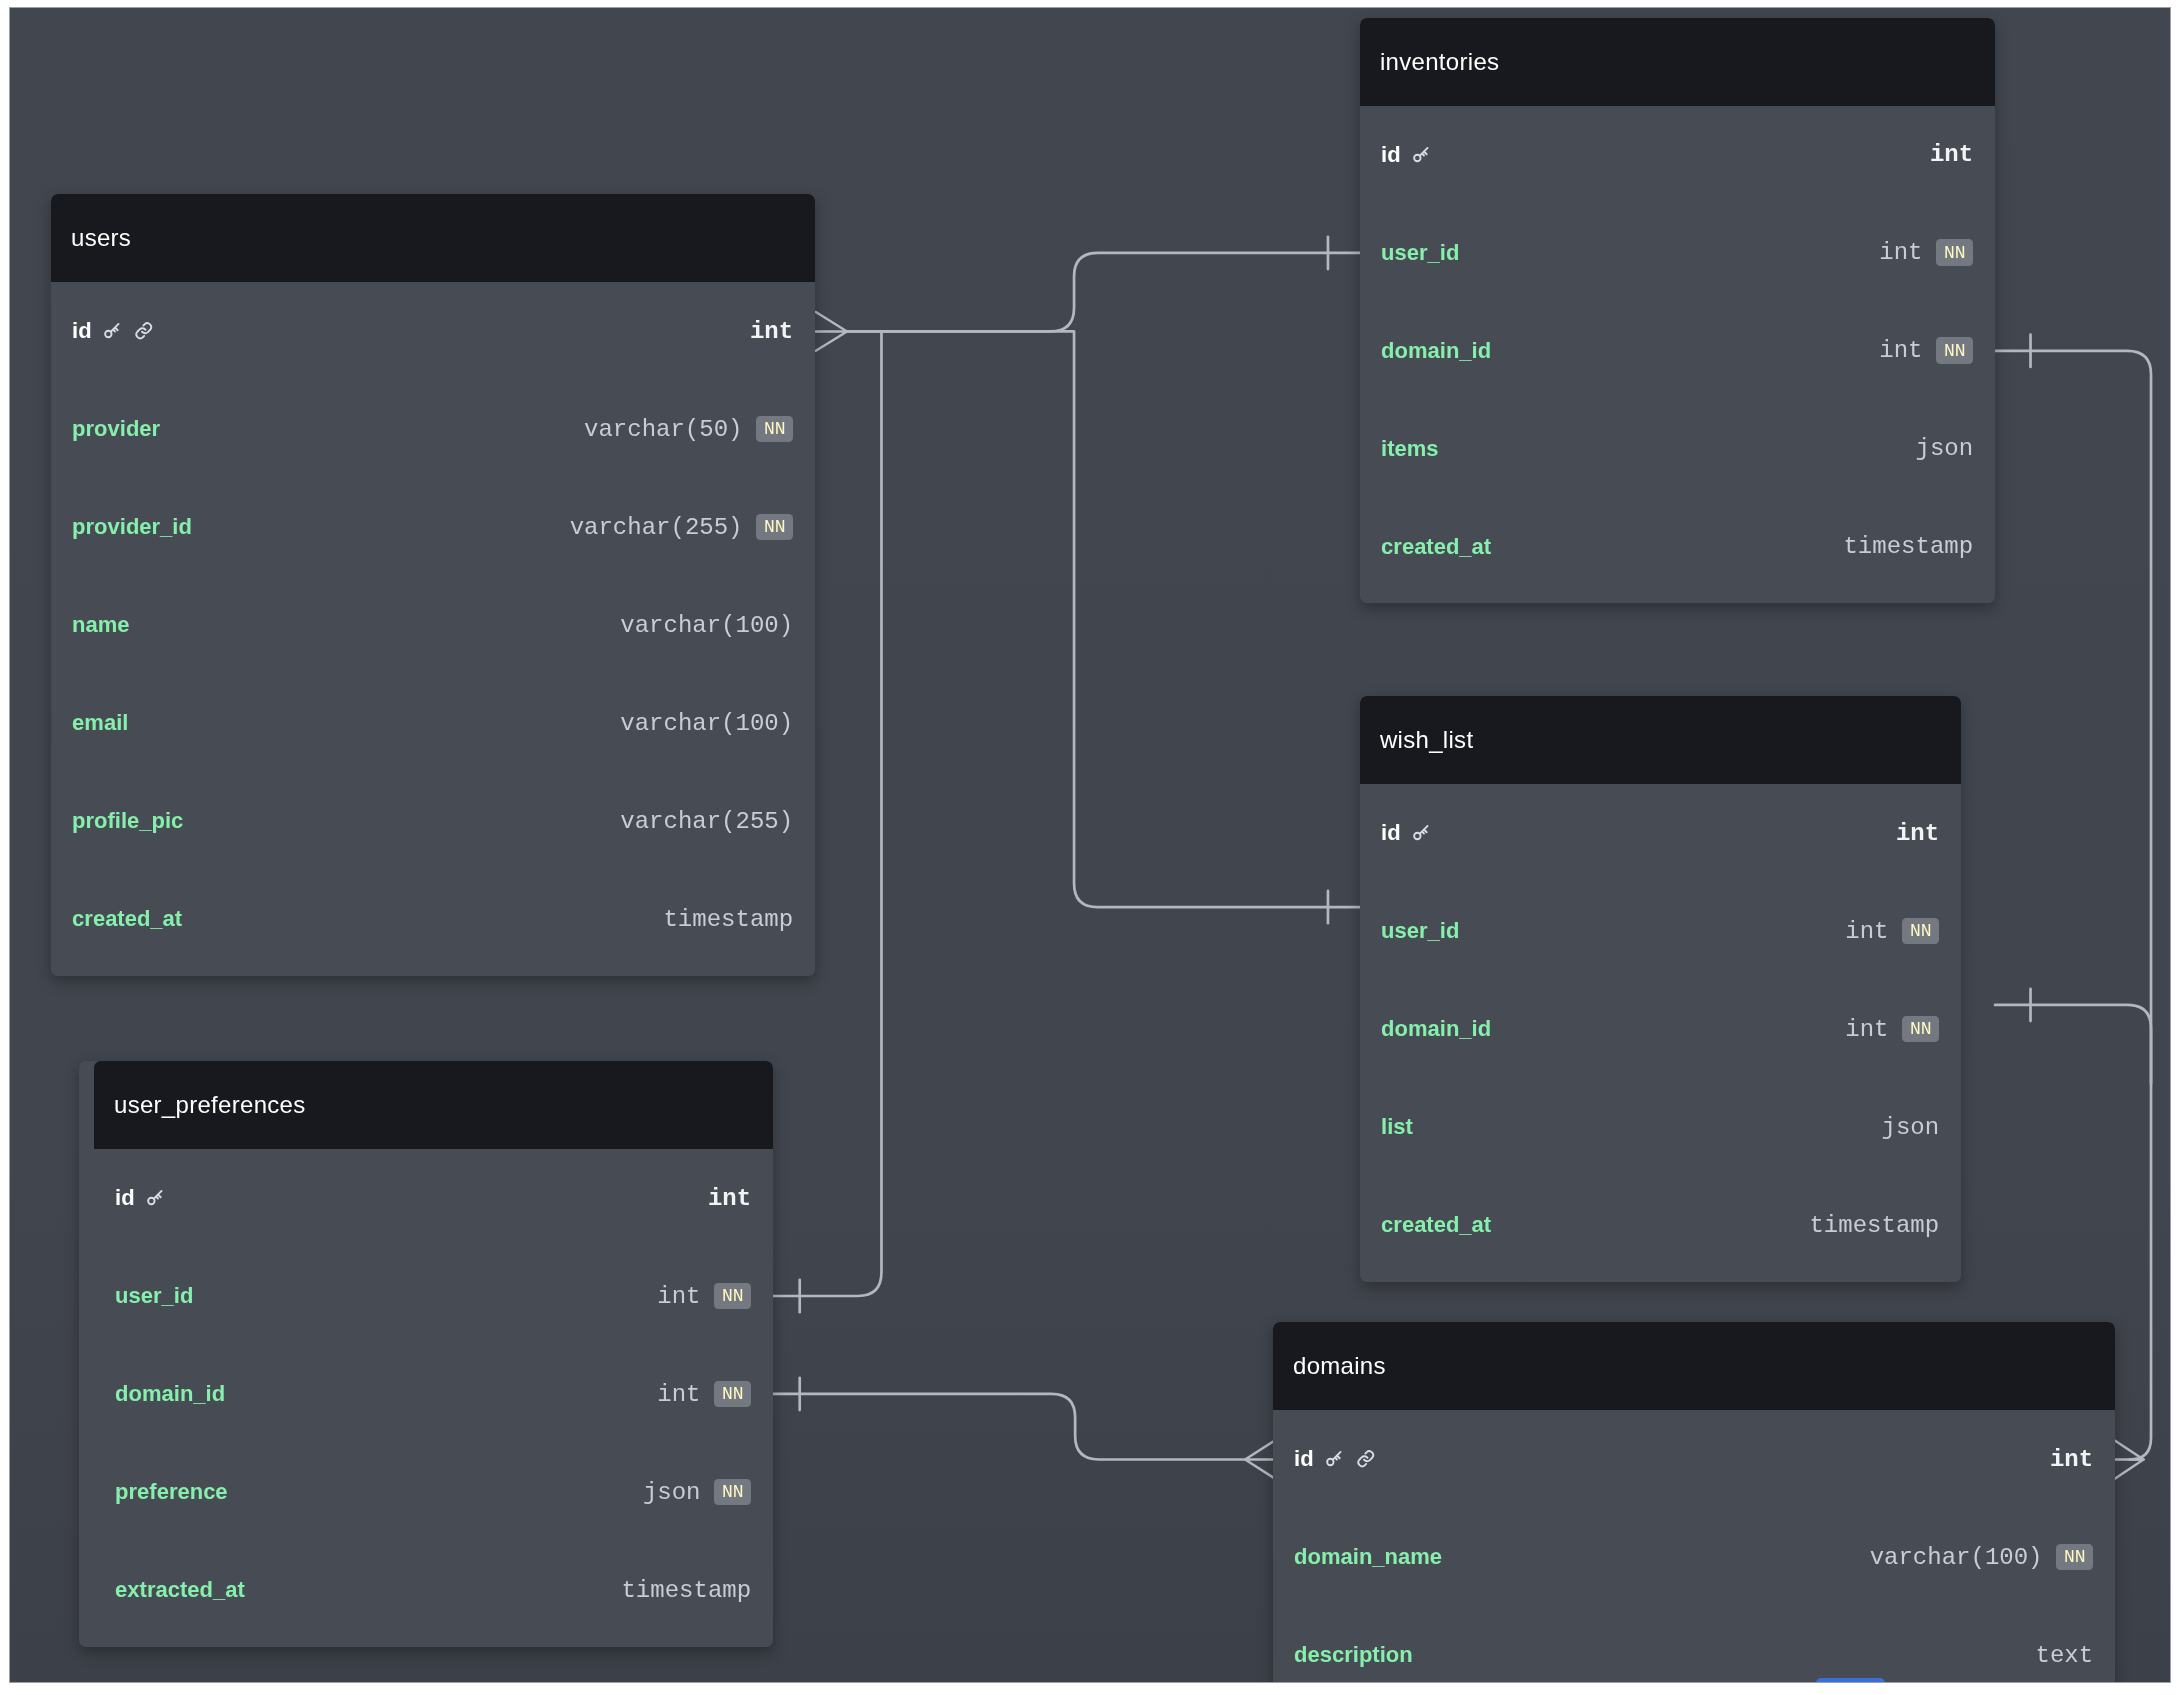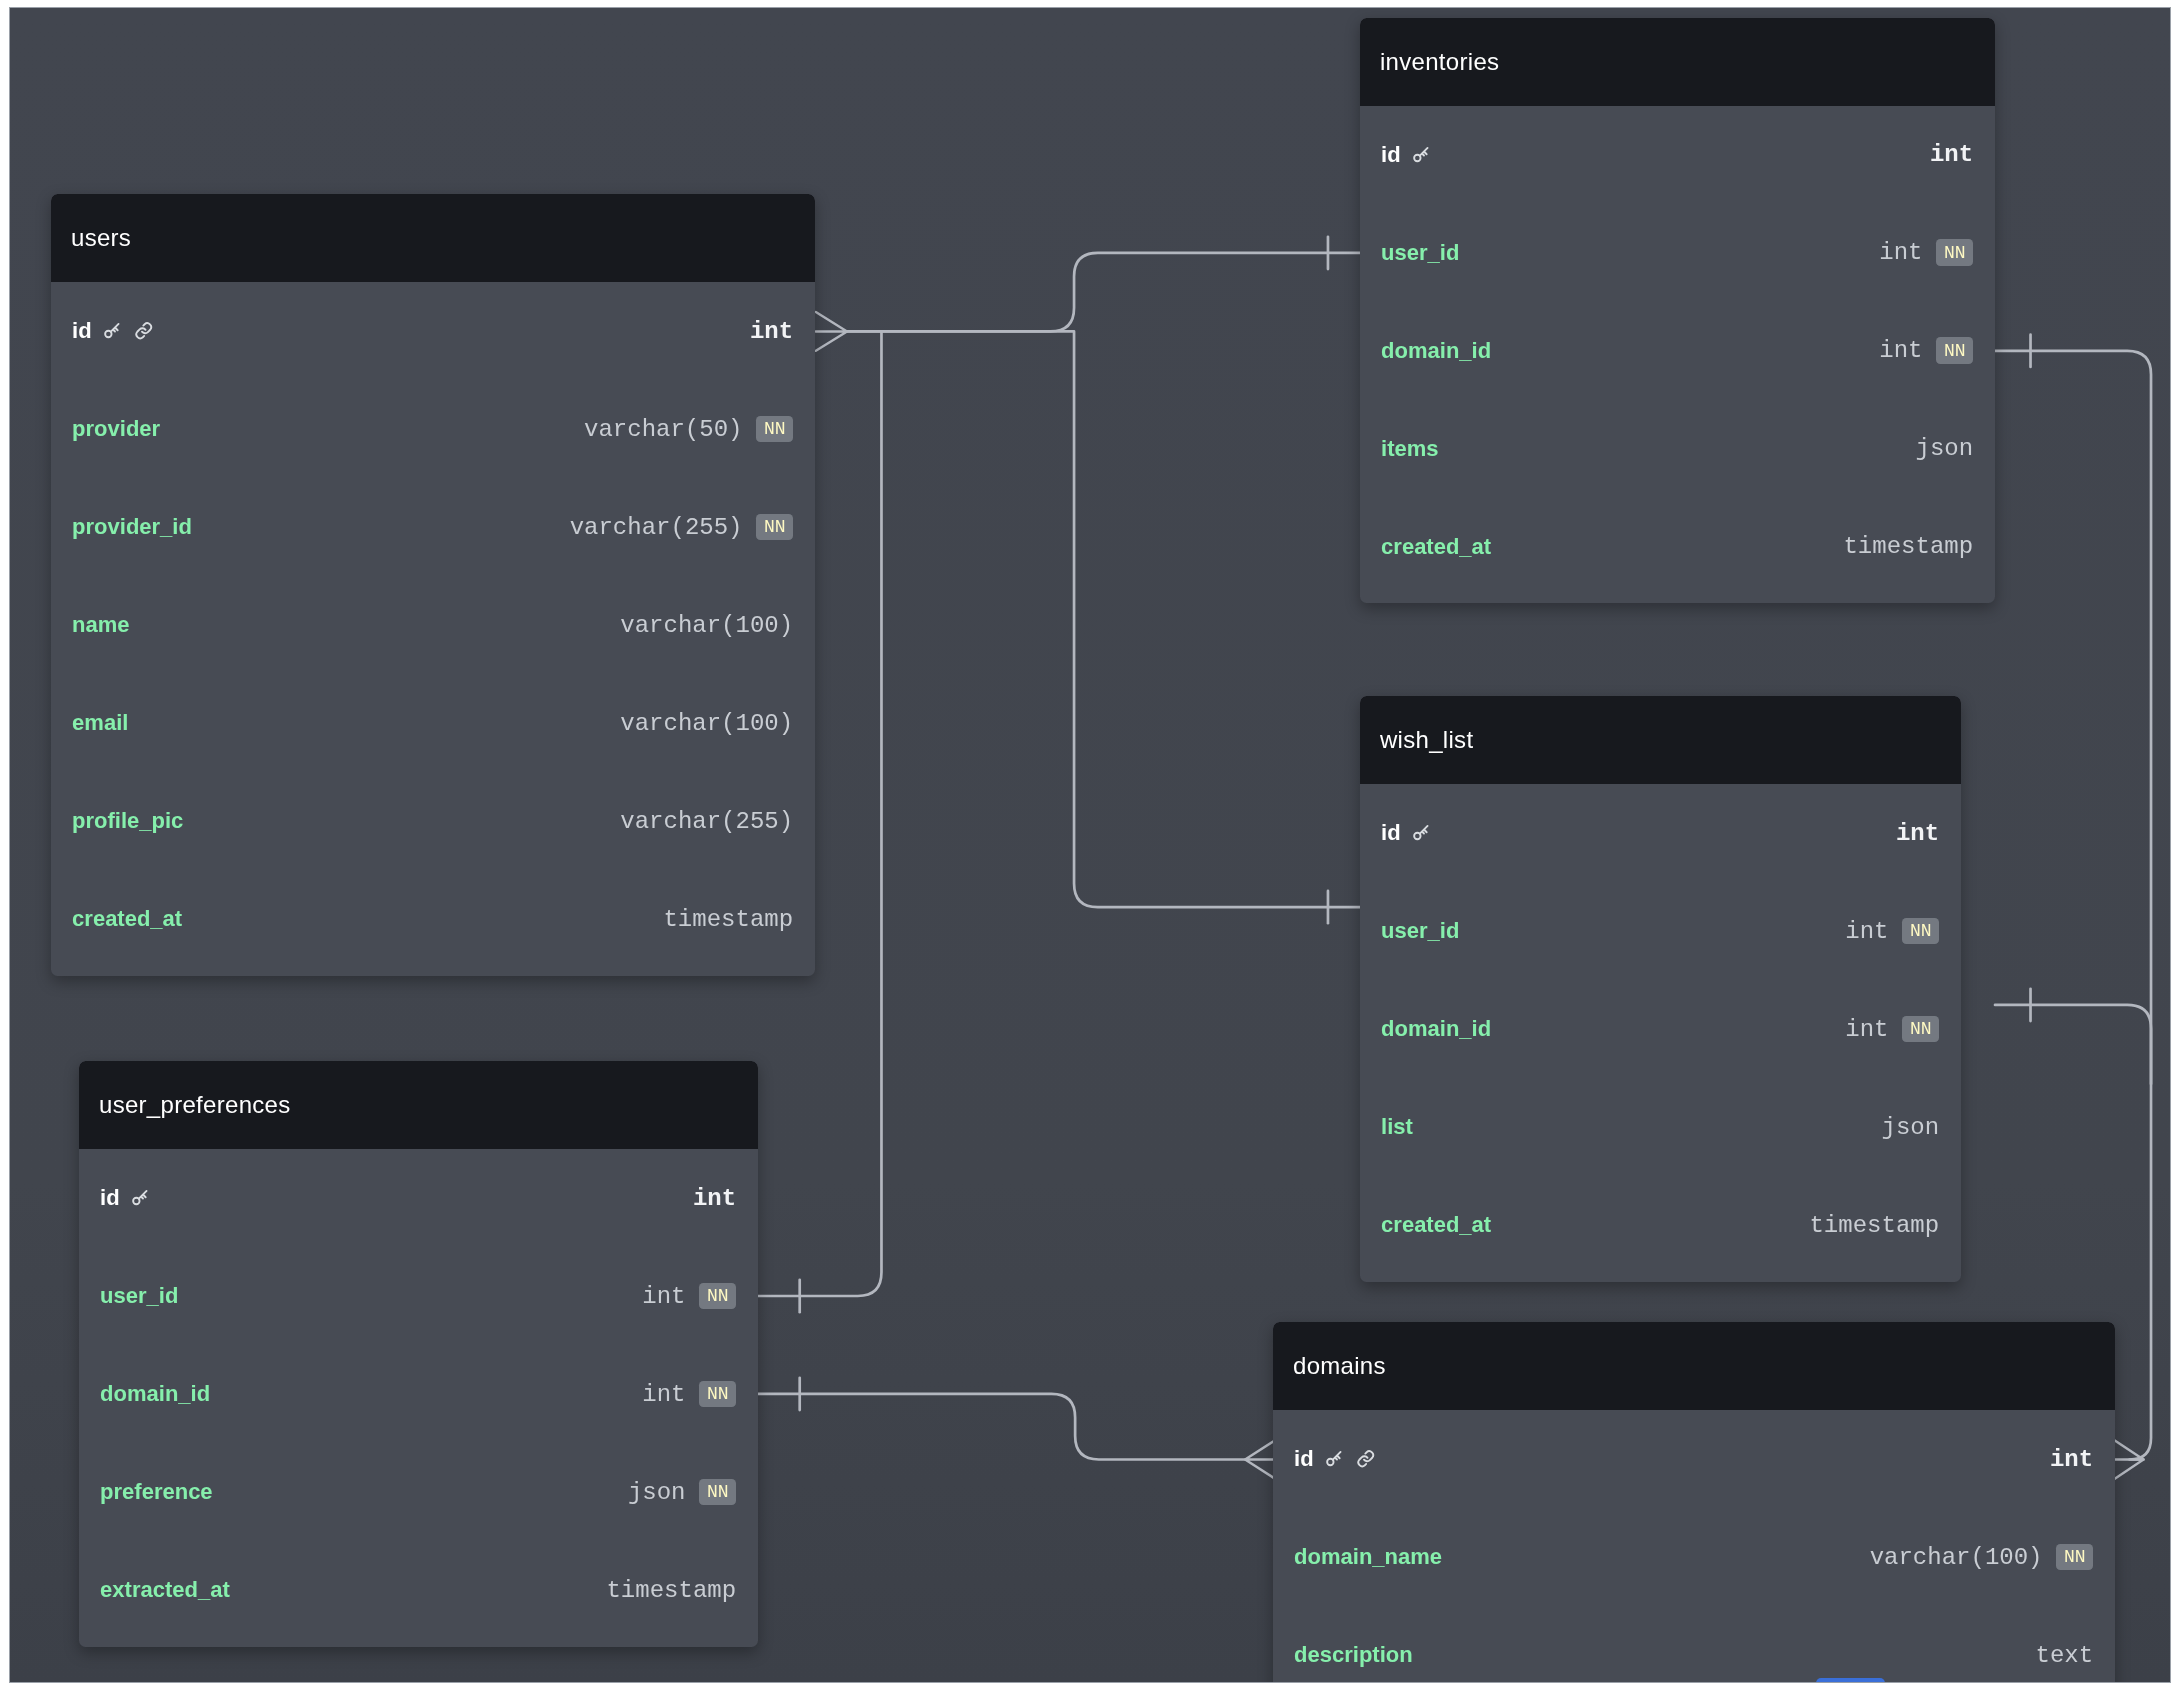--- a/index.html
+++ b/index.html
@@ -185,21 +185,21 @@
               <span class="spacer"></span>
               <span class="ftype">json</span>
             </div>
             <div class="frow">
               <span class="fname">created_at</span>
               <span class="spacer"></span>
               <span class="ftype">timestamp</span>
             </div>
           </div>
         </div>
-        <div class="table-card" style="left: 69px; top: 1053px; width: 679px;">
+        <div class="table-card" style="left: 69px; top: 1053px; width: 679px; padding-left: 15px;">
           <div class="thead">
             <span class="title">user_preferences</span>
           </div>
           <div class="tbody">
             <div class="frow pk">
               <span class="fname">id</span>
               <svg viewBox="0 0 24 24" class="ficon">
                 <circle cx="8.2" cy="15.6" r="3.6" fill="none" stroke="currentColor" stroke-width="2.1"></circle>
                 <path d="M11 13 L19.6 4.4 M15.6 8.4 l3 3 M13.4 10.6 l2.2 2.2" fill="none" stroke="currentColor" stroke-width="2.1" stroke-linecap="round"></path>
               </svg>

